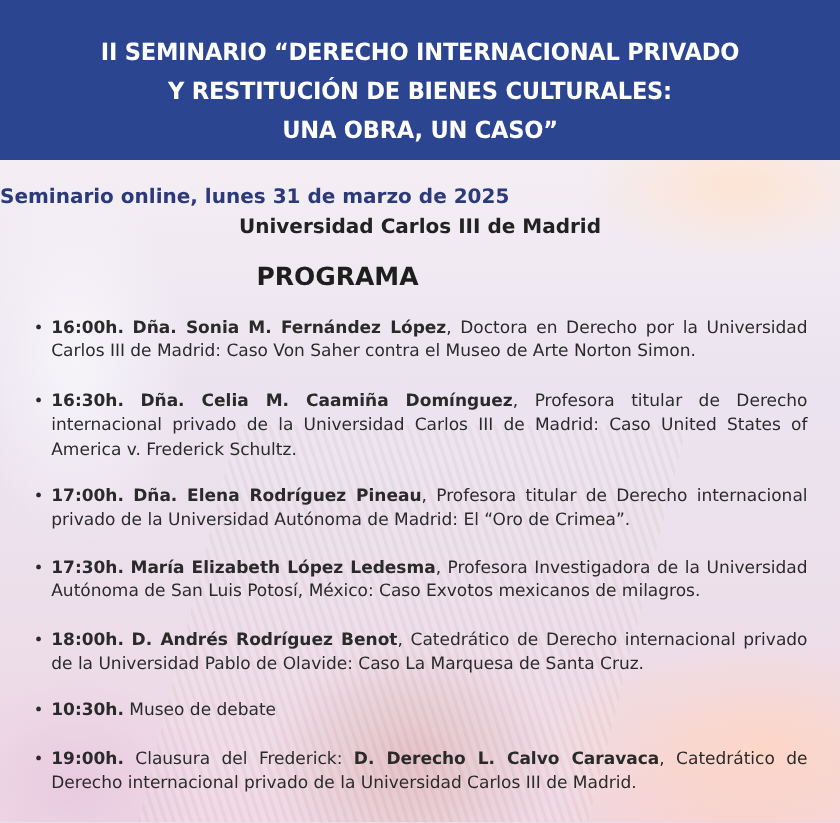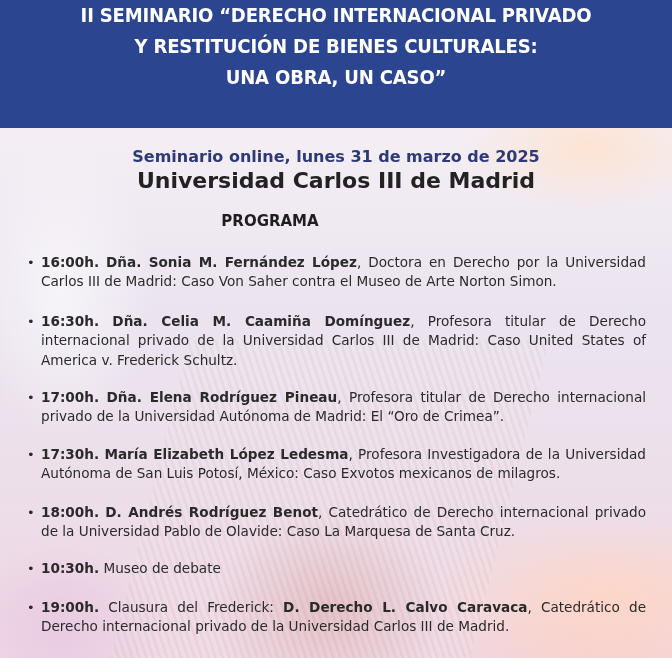--- a/index.html
+++ b/index.html
@@ -25,42 +25,43 @@
       background: repeating-linear-gradient(60deg, rgba(190,140,130,0.10) 0px, rgba(190,140,130,0.10) 2px, rgba(255,255,255,0.08) 3px, rgba(255,255,255,0.08) 6px);
       transform: skewX(-14deg);
       opacity: 0.9;
       pointer-events: none;
     }
     .header {
       position: absolute; left: 0; top: 0; width: 672px; height: 128px;
       background: #2b4591;
       color: #ffffff;
       text-align: center;
+      padding-top: 27px;
     }
     .header .line {
       font-family: "DejaVu Sans", sans-serif;
       font-size: 19px;
       font-weight: bold;
       line-height: 31px;
       letter-spacing: -0.2px;
       display: block;
       transform: scaleX(0.95);
     }
     .content { position: absolute; left: 0; top: 128px; width: 672px; }
     .subtitle {
-      position: absolute; top: 19px; left: 0; width: 672px; text-align: center;
+      position: absolute; top: 19px; left: 0; width: 672px; 
       font-size: 16px; font-weight: bold; color: #2d3a7a; line-height: 20px;
     }
     .org {
       position: absolute; top: 43px; left: 0; width: 672px; text-align: center;
-      font-size: 22px; font-weight: bold; color: #222222; line-height: 20px;
+      font-size: 16px; font-weight: bold; color: #222222; line-height: 20px;
     }
     .programa {
       position: absolute; top: 81px; left: 0; width: 540px; text-align: center;
-      font-size: 15px; font-weight: bold; color: #1e1e1e; line-height: 24px;
+      font-size: 20px; font-weight: bold; color: #1e1e1e; line-height: 24px;
     }
     .list { position: absolute; left: 0; top: 0; width: 672px; }
     .item {
       position: absolute; left: 41px; width: 605px;
       font-size: 13.6px; line-height: 19.3px; color: #2a2a2a;
       text-align: justify;
     }
     .item .bullet {
       position: absolute; left: -14px; top: 0;
       font-size: 13px; color: #2a2a2a;

